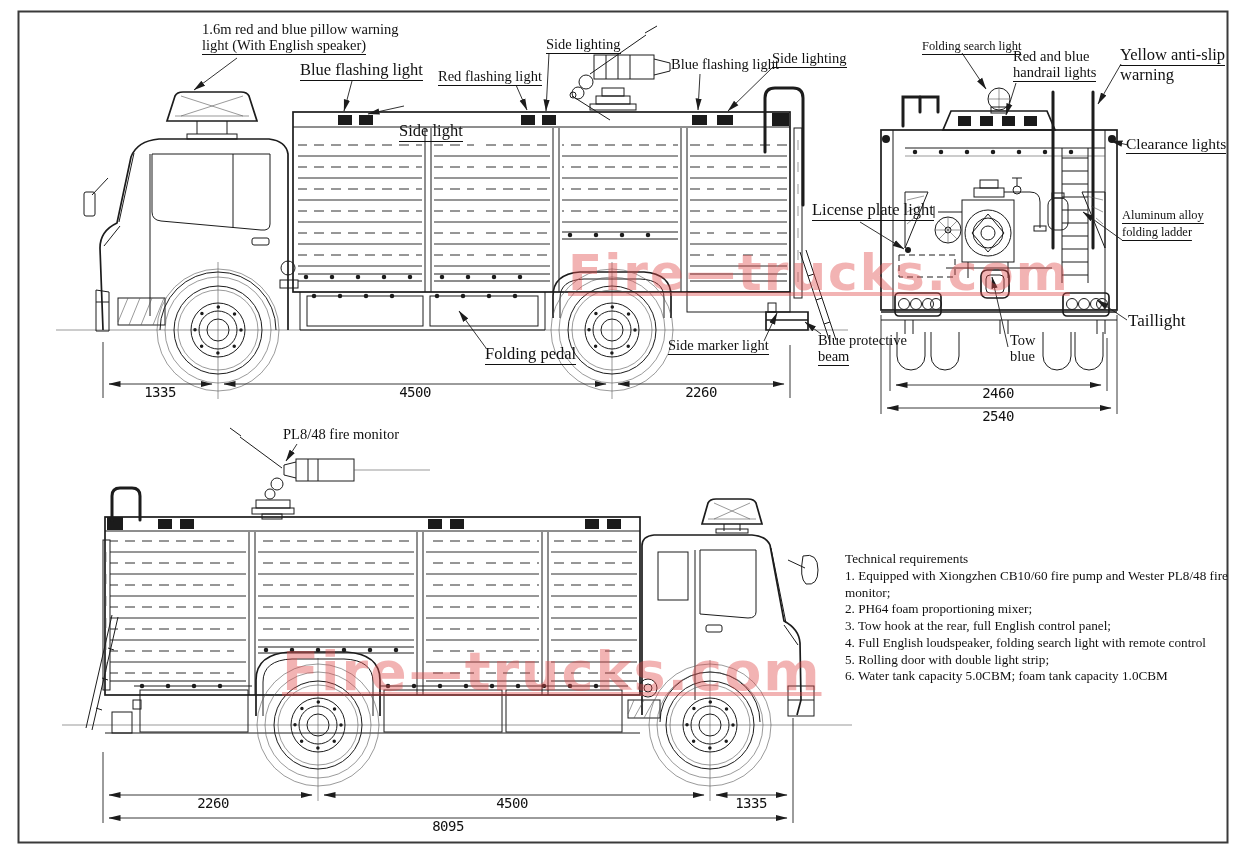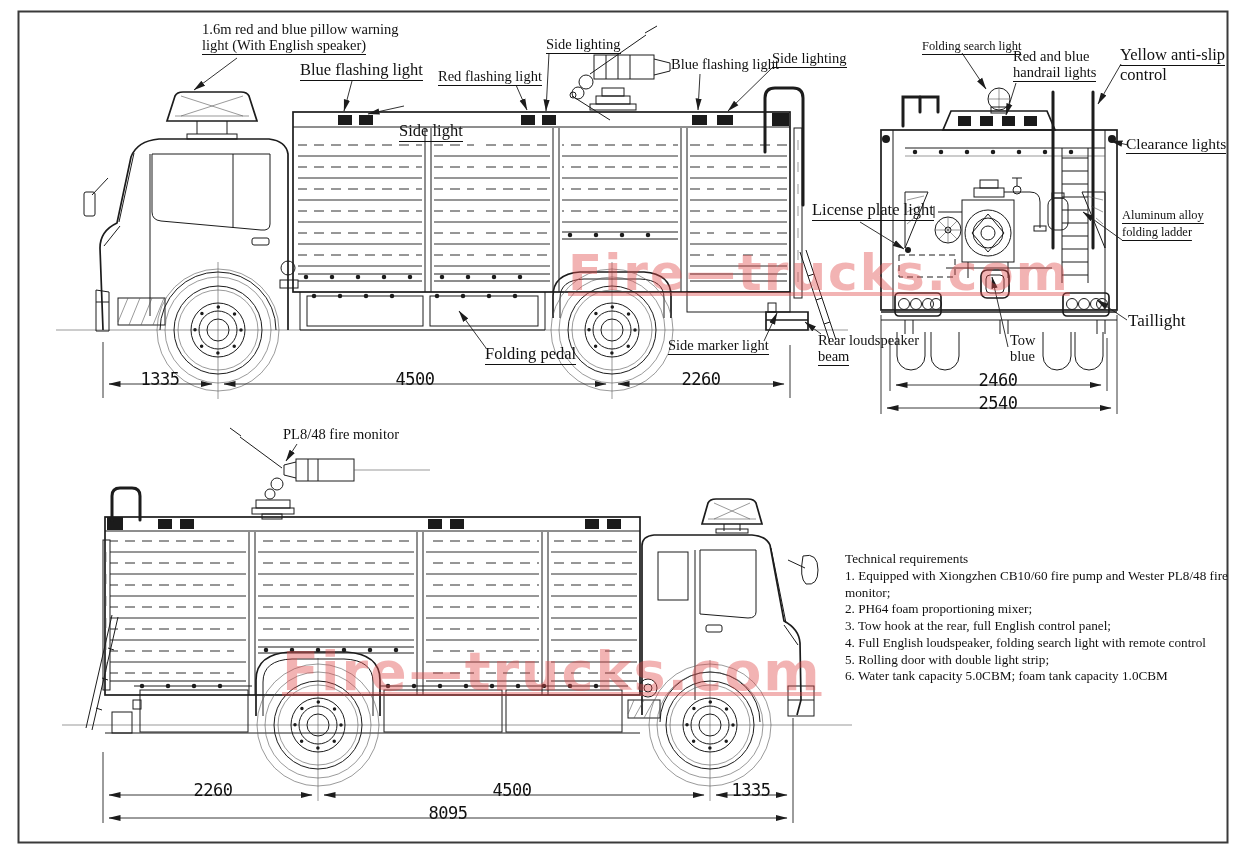--- a/index.html
+++ b/index.html
@@ -20,21 +20,21 @@
   .lbl{position:absolute;z-index:3;line-height:1.12;white-space:nowrap;}
   .lbl .line{display:inline-block;}
   .u{border-bottom:1px solid #111;padding-bottom:1px;}
   .cond{transform:scaleX(0.92);transform-origin:left top;}
   .fs17{font-size:17px;}
   .fs16{font-size:16.5px;}
   .fs15{font-size:15.5px;}
   .fs14{font-size:14.5px;}
   .fs13{font-size:13.5px;}
   .dim{position:absolute;z-index:3;font-family:"DejaVu Sans Mono",monospace;
-       font-size:17px;letter-spacing:-0.5px;transform:translateX(-50%);white-space:nowrap;}
+       font-size:14px;letter-spacing:-0.5px;transform:translateX(-50%);white-space:nowrap;margin-top:15px;}
   .tech{position:absolute;z-index:3;left:845px;top:551px;width:385px;
         font-size:13.2px;line-height:1.27;}
   .tech .t-item{margin:0;}
 </style>
 </head>
 <body>
 
 <div class="page">
 
 <svg class="art" width="1242" height="855" viewBox="0 0 1242 855">
@@ -349,31 +349,31 @@
 <div class="lbl fs14 u" style="left:546px;top:36px;">Side lighting</div>
 <div class="lbl fs14" style="left:671px;top:56px;">Blue flashing light</div>
 <div class="lbl fs14 u" style="left:772px;top:50px;">Side lighting</div>
 <div class="lbl fs13 cond u" style="left:922px;top:38px;">Folding search light</div>
 <div class="lbl fs14" style="left:1013px;top:48px;">
   <span class="line">Red and blue</span><br>
   <span class="line u">handrail lights</span>
 </div>
 <div class="lbl fs16" style="left:1120px;top:46px;">
   <span class="line u">Yellow anti-slip</span><br>
-  <span class="line">control</span>
+  <span class="line">warning</span>
 </div>
 <div class="lbl fs15 u" style="left:1126px;top:135px;">Clearance lights</div>
 <div class="lbl fs16 u" style="left:812px;top:201px;">License plate light</div>
 <div class="lbl fs13 cond" style="left:1122px;top:207px;">
   <span class="line u">Aluminum alloy</span><br>
   <span class="line u">folding ladder</span>
 </div>
 <div class="lbl fs17" style="left:1128px;top:311px;">Taillight</div>
 <div class="lbl fs14" style="left:818px;top:332px;">
-  <span class="line">Rear loudspeaker</span><br>
+  <span class="line">Blue protective</span><br>
   <span class="line u">beam</span>
 </div>
 <div class="lbl fs14" style="left:1010px;top:332px;">
   <span class="line">Tow</span><br>
   <span class="line">blue</span>
 </div>
 <div class="lbl fs14 u" style="left:668px;top:337px;">Side marker light</div>
 <div class="lbl fs16 u" style="left:485px;top:345px;">Folding pedal</div>
 <div class="lbl fs14" style="left:283px;top:426px;">PL8/48 fire monitor</div>
 

